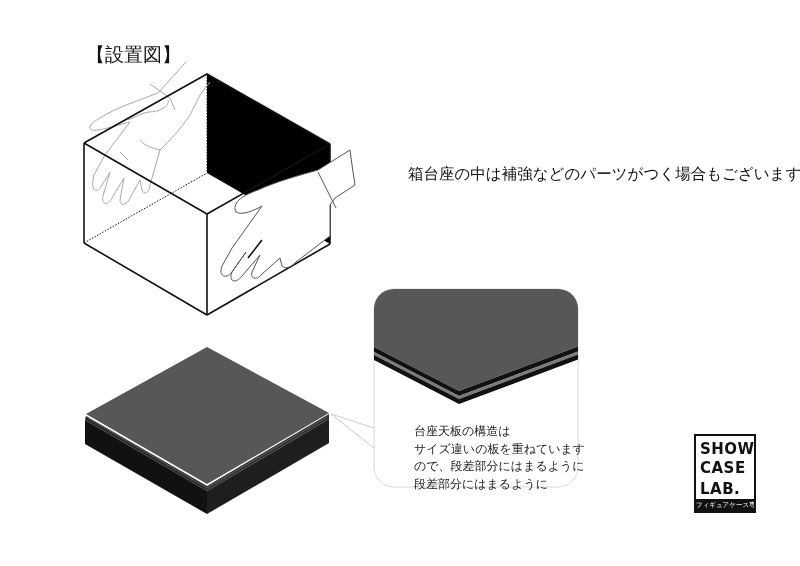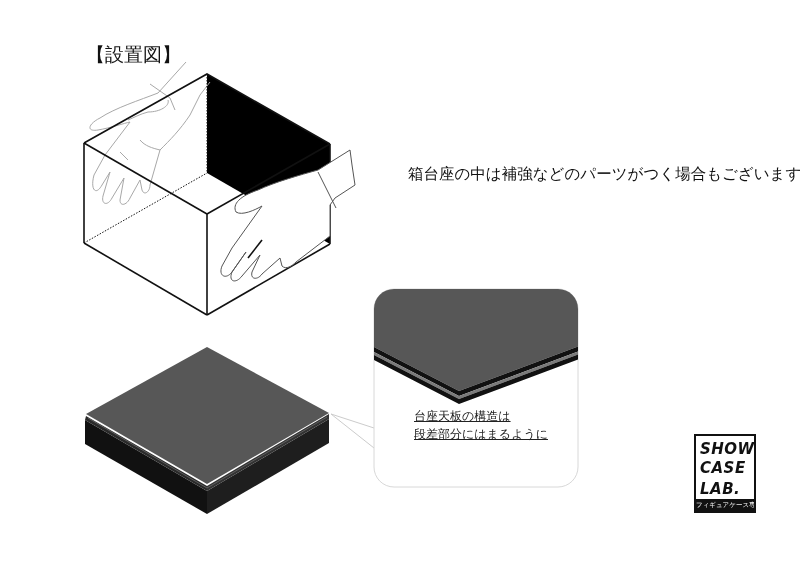--- a/index.html
+++ b/index.html
@@ -1,23 +1,23 @@
 <!DOCTYPE html>
 <html><head>
 <meta charset="utf-8">
 <style>
   html,body{margin:0;padding:0;background:#fff;}
   body{width:800px;height:566px;position:relative;overflow:hidden;font-family:"DejaVu Sans","Liberation Sans",sans-serif;}
   .abs{position:absolute;margin-left:20px;}
   .title{left:66px;top:42px;font-size:19px;color:#111;letter-spacing:0px;}
   .note{left:388px;top:164px;font-size:15.5px;color:#111;white-space:nowrap;text-align:right;}
   svg.art{position:absolute;left:0;top:0;}
-  .callout-text{left:394px;top:408px;font-size:12px;line-height:17.5px;color:#222;white-space:nowrap;text-decoration:underline;}
+  .callout-text{left:394px;top:423px;font-size:12px;line-height:17.5px;color:#222;white-space:nowrap;}
   .logo{left:674px;top:434px;width:62px;height:79px;border:2px solid #111;box-sizing:border-box;background:#fff;}
-  .logo-line{position:absolute;left:4px;font-weight:bold;font-size:15px;line-height:15px;color:#111;letter-spacing:0.5px;font-family:"DejaVu Sans",sans-serif;font-style:italic;}
+  .logo-line{position:absolute;left:4px;font-weight:bold;font-size:15px;line-height:15px;color:#111;letter-spacing:0.5px;font-family:"DejaVu Sans",sans-serif;}
   .logo-bar{position:absolute;left:0;right:0;bottom:0;height:12px;background:#111;color:#fff;font-size:6.5px;line-height:12px;text-align:center;white-space:nowrap;overflow:hidden;}
 </style>
 </head>
 <body>
 
 <div class="abs title">【設置図】</div>
 
 <svg class="art" width="800" height="566" viewBox="0 0 800 566">
 
   <g>
@@ -83,20 +83,22 @@
       <polygon points="370,350 459,396 582,350 582,353 459,399 370,353" fill="#7a7a7a"></polygon>
       <polygon points="370,353 459,399 582,353 582,358 459,404 370,358" fill="#111"></polygon>
     </g>
   </g>
 </svg>
 
 <div class="abs note">箱台座の中は補強などのパーツがつく場合もございます</div>
 
 <div class="abs callout-text">
   <div>台座天板の構造は</div>
+  <div>サイズ違いの板を重ねています</div>
+  <div>ので、段差部分にはまるように</div>
   <div>段差部分にはまるように</div>
 </div>
 
 <div class="abs logo">
   <div class="logo-line" style="top:6px;">SHOW</div>
   <div class="logo-line" style="top:25px;">CASE</div>
   <div class="logo-line" style="top:46px;">LAB.</div>
   <div class="logo-bar">フィギュアケース専門</div>
 </div>
 

